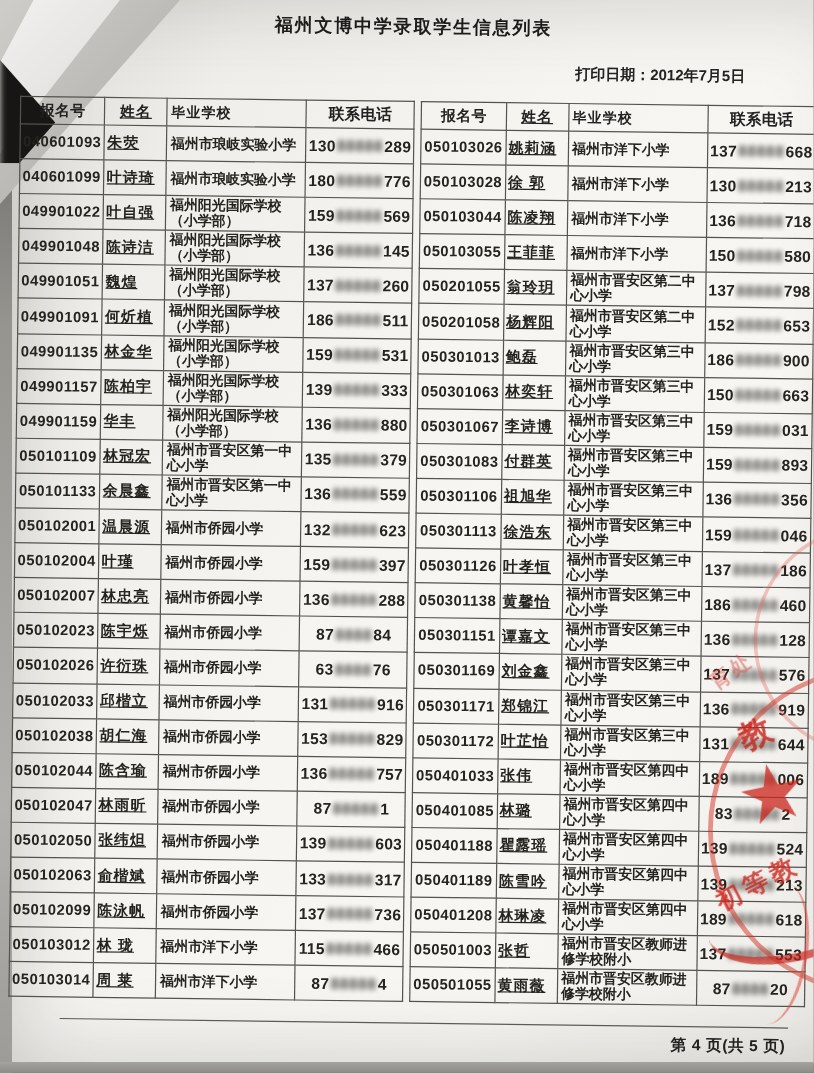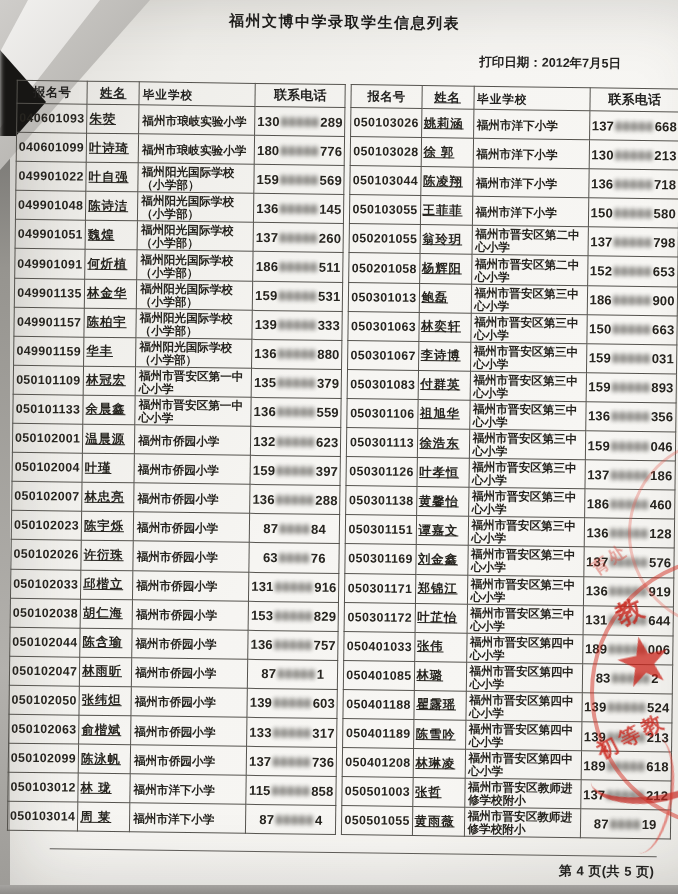--- a/index.html
+++ b/index.html
@@ -218,21 +218,21 @@
             <tr>
               <td class="c-id">050102099</td>
               <td class="c-name">陈泳帆</td>
               <td class="c-school">福州市侨园小学</td>
               <td class="c-phone"><span>137</span><span class="blurred">88888</span><span>736</span></td>
             </tr>
             <tr>
               <td class="c-id">050103012</td>
               <td class="c-name">林 珑</td>
               <td class="c-school">福州市洋下小学</td>
-              <td class="c-phone"><span>115</span><span class="blurred">88888</span><span>858</span></td>
+              <td class="c-phone"><span>115</span><span class="blurred">88888</span><span>466</span></td>
             </tr>
             <tr>
               <td class="c-id">050103014</td>
               <td class="c-name">周 莱</td>
               <td class="c-school">福州市洋下小学</td>
               <td class="c-phone"><span>87</span><span class="blurred">88888</span><span>4</span></td>
             </tr>
           </tbody>
       </table>
       <table id="t-right">
@@ -380,27 +380,27 @@
             <tr>
               <td class="c-id">050401208</td>
               <td class="c-name">林琳凌</td>
               <td class="c-school">福州市晋安区第四中心小学</td>
               <td class="c-phone"><span>189</span><span class="blurred">88888</span><span>618</span></td>
             </tr>
             <tr>
               <td class="c-id">050501003</td>
               <td class="c-name">张哲</td>
               <td class="c-school">福州市晋安区教师进修学校附小</td>
-              <td class="c-phone"><span>137</span><span class="blurred">88888</span><span>212</span></td>
+              <td class="c-phone"><span>137</span><span class="blurred">88888</span><span>553</span></td>
             </tr>
             <tr>
               <td class="c-id">050501055</td>
               <td class="c-name">黄雨薇</td>
               <td class="c-school">福州市晋安区教师进修学校附小</td>
-              <td class="c-phone"><span>87</span><span class="blurred">8888</span><span>19</span></td>
+              <td class="c-phone"><span>87</span><span class="blurred">8888</span><span>20</span></td>
             </tr>
           </tbody>
       </table>
     </div>
 
     <div id="footer-rule"></div>
     <div id="page-num">第 4 页(共 5 页)</div>
   </div>
 
   <div class="stamp" id="seal-circle-top"></div>

